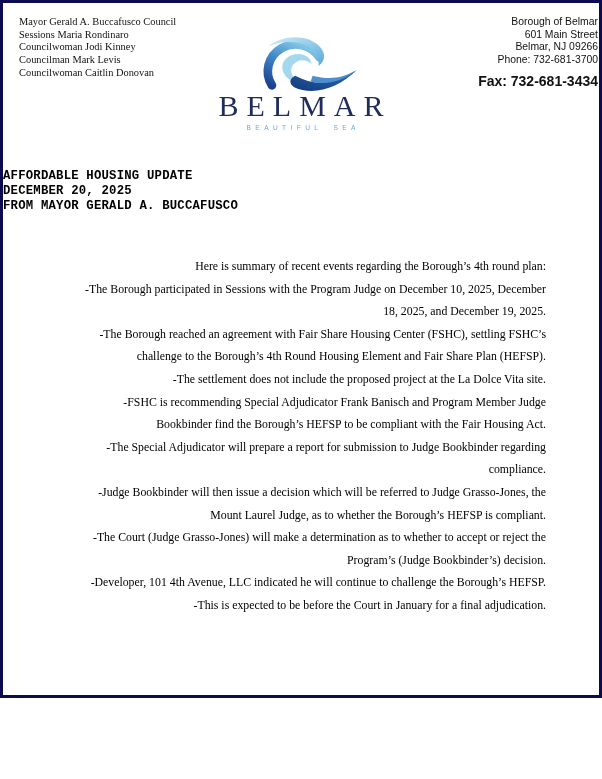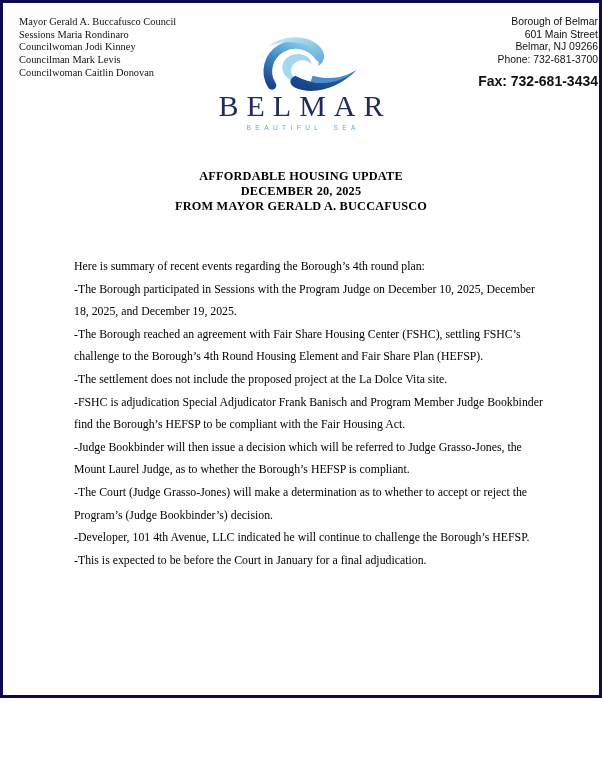--- a/index.html
+++ b/index.html
@@ -69,38 +69,38 @@
     color: #5fb0d5;
     white-space: nowrap;
   }
 
   
   .title-block {
     position: absolute;
     top: 166px;
     left: 0;
     right: 0;
-    text-align: center;
     font-weight: bold;
     font-size: 12.3px;
     line-height: 15.2px;
     letter-spacing: 0.2px;
+    font-family: Liberation Mono, monospace;
   }
 
   
   .body-text {
     position: absolute;
     top: 252px;
     left: 71px;
     width: 472px;
     font-size: 11.8px;
     line-height: 22.6px;
     text-align: left;
   }
-  .body-text p { margin: 0; }
+  .body-text p { margin: 0; text-align: right; }
 </style>
 </head>
 <body>
 
 <div class="page">
 
   <div class="council">
     <div>Mayor Gerald A. Buccafusco Council</div>
     <div>Sessions Maria Rondinaro</div>
     <div>Councilwoman Jodi Kinney</div>
@@ -154,20 +154,21 @@
     <div>AFFORDABLE HOUSING UPDATE</div>
     <div>DECEMBER 20, 2025</div>
     <div>FROM MAYOR GERALD A. BUCCAFUSCO</div>
   </div>
 
   <div class="body-text">
     <p>Here is summary of recent events regarding the Borough’s 4th round plan:</p>
     <p>-The Borough participated in Sessions with the Program Judge on December 10, 2025, December 18, 2025, and December 19, 2025.</p>
     <p>-The Borough reached an agreement with Fair Share Housing Center (FSHC), settling FSHC’s challenge to the Borough’s 4th Round Housing Element and Fair Share Plan (HEFSP).</p>
     <p>-The settlement does not include the proposed project at the La Dolce Vita site.</p>
-    <p>-FSHC is adjudication Special Adjudicator Frank Banisch and Program Member Judge Bookbinder find the Borough’s HEFSP to be compliant with the Fair Housing Act.</p>
+    <p>-FSHC is recommending Special Adjudicator Frank Banisch and Program Member Judge Bookbinder find the Borough’s HEFSP to be compliant with the Fair Housing Act.</p>
+    <p>-The Special Adjudicator will prepare a report for submission to Judge Bookbinder regarding compliance.</p>
     <p>-Judge Bookbinder will then issue a decision which will be referred to Judge Grasso-Jones, the Mount Laurel Judge, as to whether the Borough’s HEFSP is compliant.</p>
     <p>-The Court (Judge Grasso-Jones) will make a determination as to whether to accept or reject the Program’s (Judge Bookbinder’s) decision.</p>
     <p>-Developer, 101 4th Avenue, LLC indicated he will continue to challenge the Borough’s HEFSP.</p>
     <p>-This is expected to be before the Court in January for a final adjudication.</p>
   </div>
 
 </div>
 
 </body></html>

